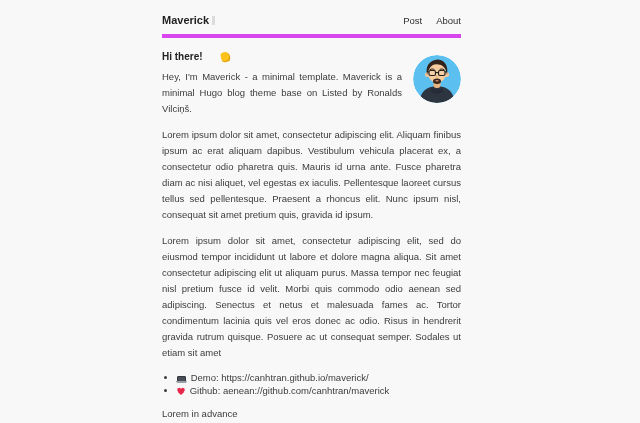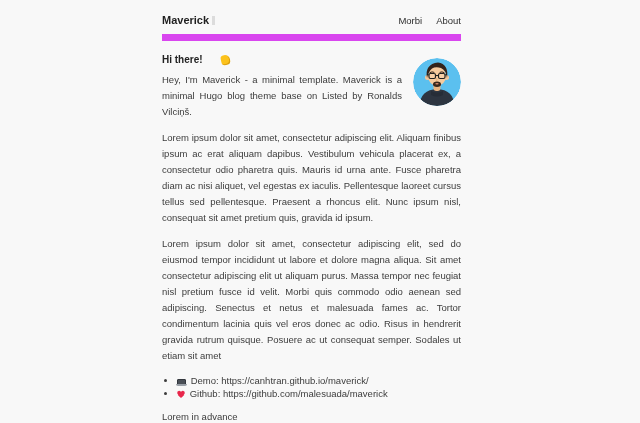--- a/index.html
+++ b/index.html
@@ -15,21 +15,21 @@
     width: 299px;
     margin-left: 162px;
     padding-top: 14px;
     font-size: 9.5px;
   }
 
   
   .header {
     display: flex; justify-content: space-between; align-items: center;
     padding-bottom: 8px;
-    border-bottom: 7px solid #d946ef;
+    border-bottom: 4px solid #d946ef;
   }
   .logo { font-weight: bold; font-size: 11px; color: #1f1f1f; display: flex; align-items: center; cursor: pointer; }
   .logo-cursor { display: inline-block; width: 3px; height: 9px; background: #dcdcdc; margin-left: 3px; }
   .nav { display: flex; gap: 14px; font-size: 9.5px; color: #2e2e2e; }
   .nav span { cursor: pointer; }
 
   
   .greeting {
     font-weight: bold; font-size: 10px; color: #222;
     margin: 13px 0 7px;
@@ -122,21 +122,21 @@
 
 <div class="container">
 
   
   <div class="header">
     <div class="logo">
       <span>Maverick</span>
       <span class="logo-cursor"></span>
     </div>
     <div class="nav">
-      <span>Morbi</span>
+      <span>Post</span>
       <span>About</span>
     </div>
   </div>
 
   
   <div class="content">
     <div class="avatar">
       <svg viewBox="0 0 96 96" width="48" height="48">
         <defs>
             <clipPath id="avclip">
@@ -179,21 +179,21 @@
   
   <ul class="links">
     <li>
       <span class="laptop-icon"></span>
       <span>Demo:</span>
       <span class="link">https://canhtran.github.io/maverick/</span>
     </li>
     <li>
       <span class="heart-icon"></span>
       <span>Github:</span>
-      <span class="link">https://github.com/malesuada/maverick</span>
+      <span class="link">aenean://github.com/canhtran/maverick</span>
     </li>
   </ul>
 
   <p class="thanks">Lorem in advance</p>
 
   
   <div class="badge">
     <span class="badge-left">
         <span class="cup"></span>
       </span>

